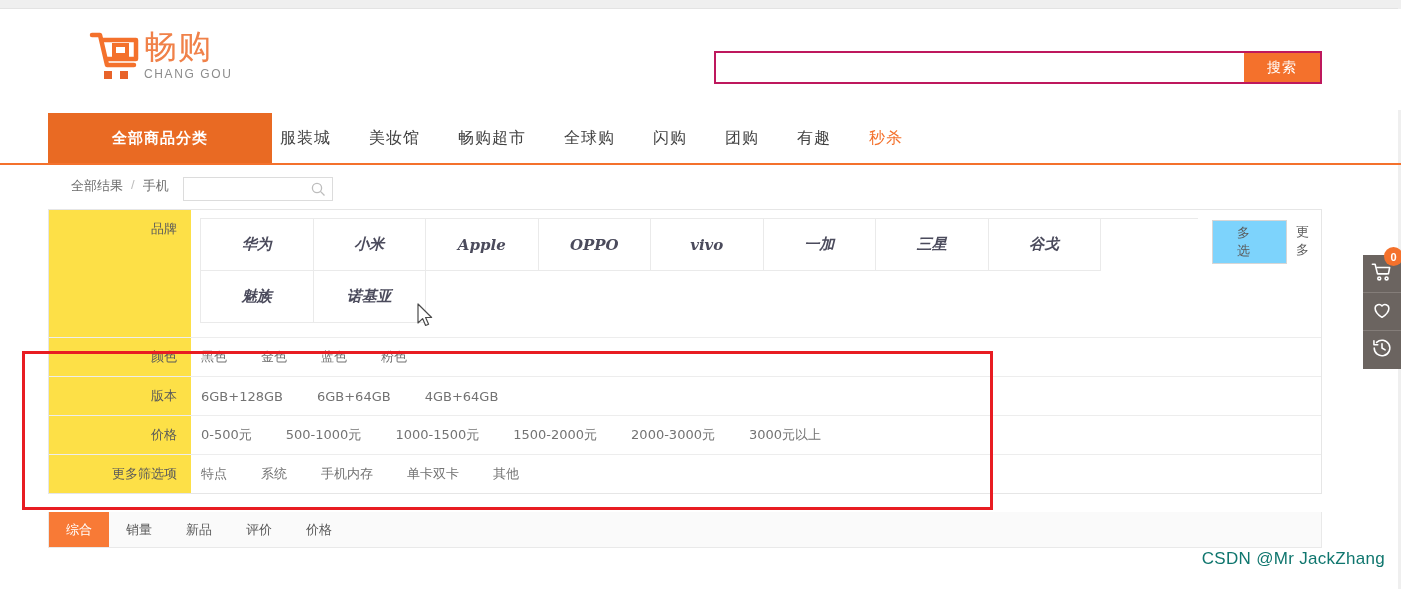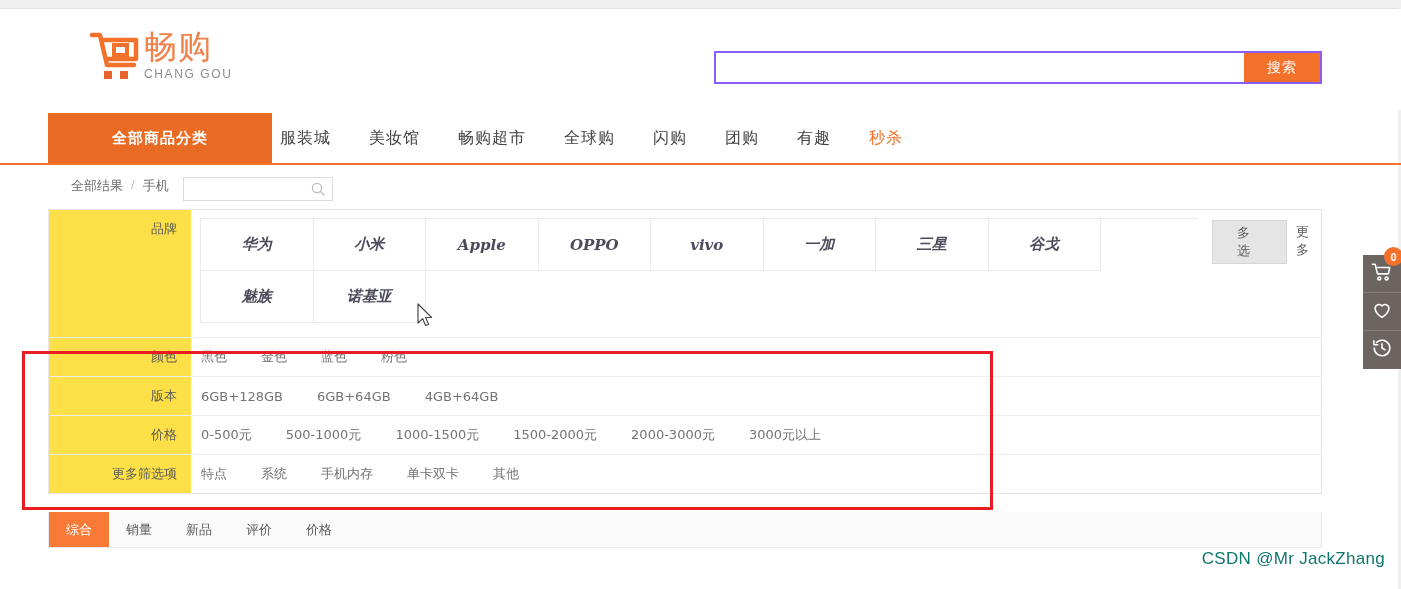--- a/index.html
+++ b/index.html
@@ -64,21 +64,21 @@
     letter-spacing: 1.6px;
     margin-top: 2px;
   }
 
   
   .search-box {
     position: absolute;
     left: 714px; top: 42px;
     width: 608px; height: 33px;
     display: flex;
-    border: 2px solid #8b5cf6;
+    border: 2px solid #be185d;
     box-sizing: border-box;
     background: #fff;
   }
   .search-input {
     flex: 1;
     border: none;
     outline: none;
     padding: 0 8px;
     font-size: 13px;
     font-family: "Liberation Sans", sans-serif;
@@ -245,21 +245,21 @@
     font-family: "DejaVu Serif", serif;
   }
   .brand-actions {
     margin-left: 14px;
     margin-top: 2px;
     display: flex;
     align-items: flex-start;
   }
   .multi-btn {
     border: 1px solid #d6d6d6;
-    background: #e5e5e5;
+    background: #7dd3fc;
     color: #5a5a5a;
     font-size: 13px;
     padding: 3px 24px;
     cursor: pointer;
     font-family: "DejaVu Sans", sans-serif;
   }
   .more-link {
     font-size: 13px;
     color: #5a5a5a;
     margin-left: 9px;

